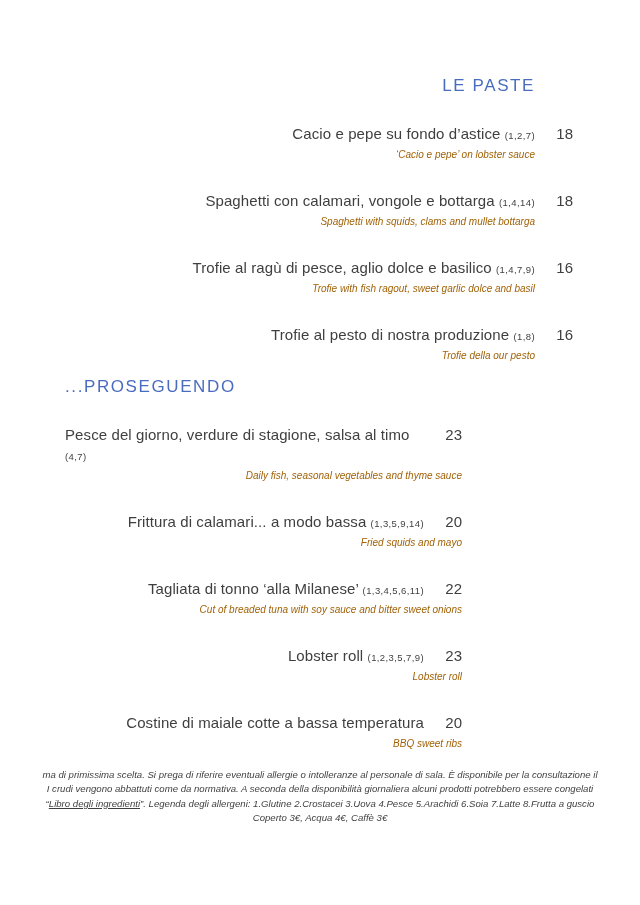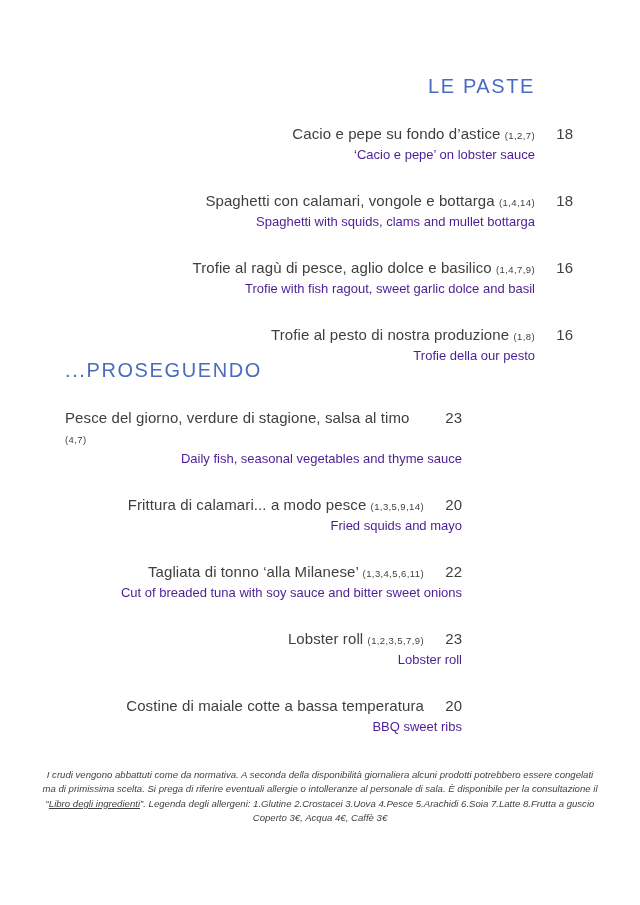--- a/index.html
+++ b/index.html
@@ -7,42 +7,42 @@
   body {
     width:640px; height:905px;
     font-family:"Liberation Sans", sans-serif;
     color:#3f3f3f;
     position:relative;
     overflow:hidden;
   }
   .page { position:absolute; inset:0; background:#ffffff; }
 
   .section-title {
-    font-size:20px; line-height:20px;
+    font-size:17px; line-height:20px;
     color:#4a6cc0;
     font-weight:400;
     letter-spacing:1.6px;
     transform-origin:left top;
   }
 
   .menu-item { margin-bottom:20px; }
   .item-row { display:flex; align-items:baseline;margin-top:28px; }
   .item-name { font-size:15px; line-height:20px; letter-spacing:0.1px; }
   .allergens { font-size:9.5px; letter-spacing:0.4px; }
   .price { width:38px; text-align:right; font-size:15px; line-height:20px; }
-  .subtitle { font-size:13px; line-height:17px; color:#4c1d95; }
+  .subtitle { font-style:italic; font-size:10px; line-height:17px; color:#a16207; }
 
   
   .sec1 { position:absolute; top:76px; left:67px; width:506px; }
   .sec1 .section-title { text-align:right; padding-right:38px; margin-bottom:7px; }
   .sec1 .item-row .item-name { flex:1; text-align:right; }
   .sec1 .subtitle { text-align:right; padding-right:38px; }
 
   
-  .sec2 { position:absolute; top:360px; left:65px; width:397px; }
+  .sec2 { position:absolute; top:377px; left:65px; width:397px; }
   .sec2 .section-title { margin-bottom:4px; }
   .sec2 .item-row { justify-content:flex-end; }
   .sec2 .subtitle { text-align:right; }
 
   .footer {
     position:absolute; top:768px; left:0; width:100%;
     text-align:center;
     font-style:italic;
     font-size:9.6px; line-height:14.4px;
     color:#3f3f3f;
@@ -96,21 +96,21 @@
     <div class="menu-item">
       <div class="item-row">
         <span class="item-name"><span>Pesce del giorno, verdure di stagione, salsa al timo</span> <span class="allergens">(4,7)</span></span>
         <span class="price">23</span>
       </div>
       <div class="subtitle">Daily fish, seasonal vegetables and thyme sauce</div>
     </div>
 
     <div class="menu-item">
       <div class="item-row">
-        <span class="item-name"><span>Frittura di calamari... a modo pesce</span> <span class="allergens">(1,3,5,9,14)</span></span>
+        <span class="item-name"><span>Frittura di calamari... a modo bassa</span> <span class="allergens">(1,3,5,9,14)</span></span>
         <span class="price">20</span>
       </div>
       <div class="subtitle">Fried squids and mayo</div>
     </div>
 
     <div class="menu-item">
       <div class="item-row">
         <span class="item-name"><span>Tagliata di tonno ‘alla Milanese’</span> <span class="allergens">(1,3,4,5,6,11)</span></span>
         <span class="price">22</span>
       </div>
@@ -128,19 +128,19 @@
     <div class="menu-item">
       <div class="item-row">
         <span class="item-name"><span>Costine di maiale cotte a bassa temperatura</span> <span class="allergens"></span></span>
         <span class="price">20</span>
       </div>
       <div class="subtitle">BBQ sweet ribs</div>
     </div>
   </section>
 
   <footer class="footer">
+    <div>ma di primissima scelta. Si prega di riferire eventuali allergie o intolleranze al personale di sala. È disponibile per la consultazione il</div>
     <div>I crudi vengono abbattuti come da normativa. A seconda della disponibilità giornaliera alcuni prodotti potrebbero essere congelati</div>
-    <div>ma di primissima scelta. Si prega di riferire eventuali allergie o intolleranze al personale di sala. È disponibile per la consultazione il</div>
     <div><span>“</span><span class="underline">Libro degli ingredienti</span><span>”. Legenda degli allergeni: 1.Glutine 2.Crostacei 3.Uova 4.Pesce 5.Arachidi 6.Soia 7.Latte 8.Frutta a guscio</span></div>
     <div>Coperto 3€, Acqua 4€, Caffè 3€</div>
   </footer>
 
 </div>
 
 </body></html>

